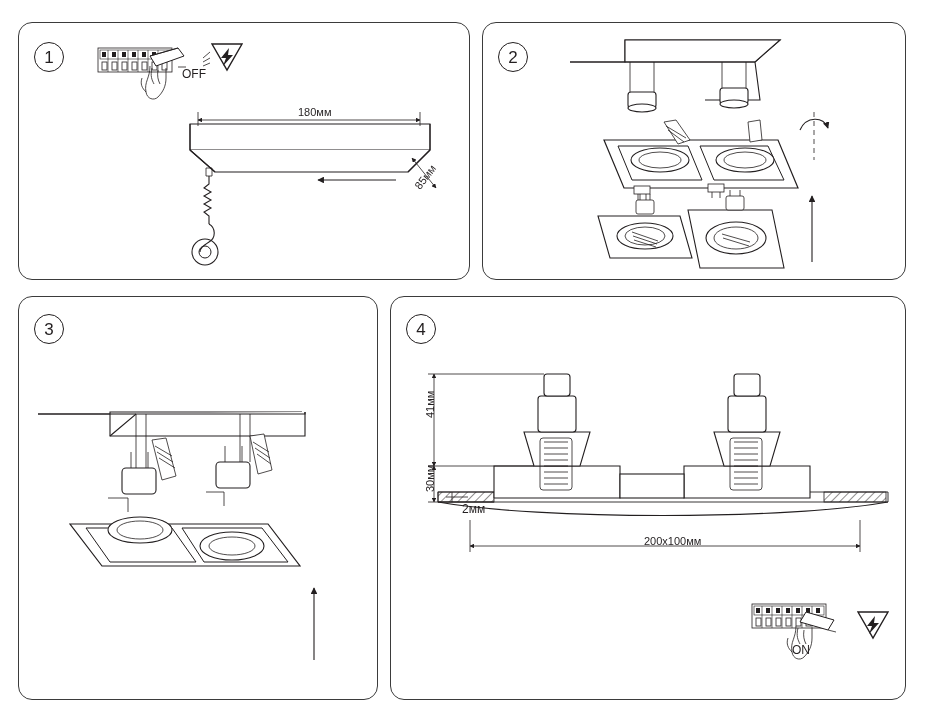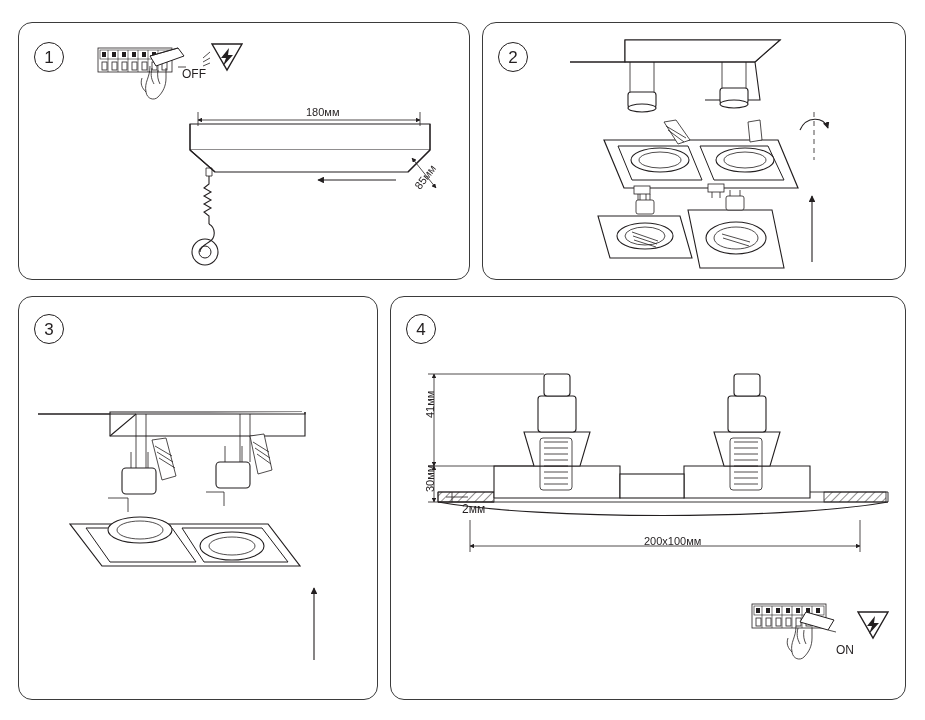--- a/index.html
+++ b/index.html
@@ -85,28 +85,28 @@
   <div class="panel" id="panel-2"></div>
   <div class="panel" id="panel-3"></div>
   <div class="panel" id="panel-4"></div>
 
   <div class="step-badge" id="badge-1">1</div>
   <div class="step-badge" id="badge-2">2</div>
   <div class="step-badge" id="badge-3">3</div>
   <div class="step-badge" id="badge-4">4</div>
 
   <div class="label small" style="left:182px; top:67px;">OFF</div>
-  <div class="label" style="left:306px; top:106px;">180мм</div>
+  <div class="label" style="left:298px; top:106px;">180мм</div>
   <div class="label rot-neg55" style="left:412px; top:184px;">85мм</div>
 
   <div class="label vert" style="left:424px; top:418px;">41мм</div>
   <div class="label vert" style="left:424px; top:492px;">30мм</div>
   <div class="label small" style="left:462px; top:502px;">2мм</div>
   <div class="label" style="left:644px; top:535px;">200x100мм</div>
-  <div class="label small" style="left:836px; top:643px;">ON</div>
+  <div class="label small" style="left:792px; top:643px;">ON</div>
 
   <svg class="art" viewBox="0 0 925 720">
     <defs>
       <pattern id="hatchPattern" width="6" height="6" patternUnits="userSpaceOnUse" patternTransform="rotate(45)">
         <line x1="0" y1="0" x2="0" y2="6" stroke="#231f20" stroke-width="1"></line>
       </pattern>
       <marker id="arrowEnd" viewBox="0 0 10 10" refX="9" refY="5" markerWidth="6" markerHeight="6" orient="auto-start-reverse">
         <path d="M 0 0 L 10 5 L 0 10 z" fill="#231f20"></path>
       </marker>
       <marker id="arrowStart" viewBox="0 0 10 10" refX="1" refY="5" markerWidth="6" markerHeight="6" orient="auto">

